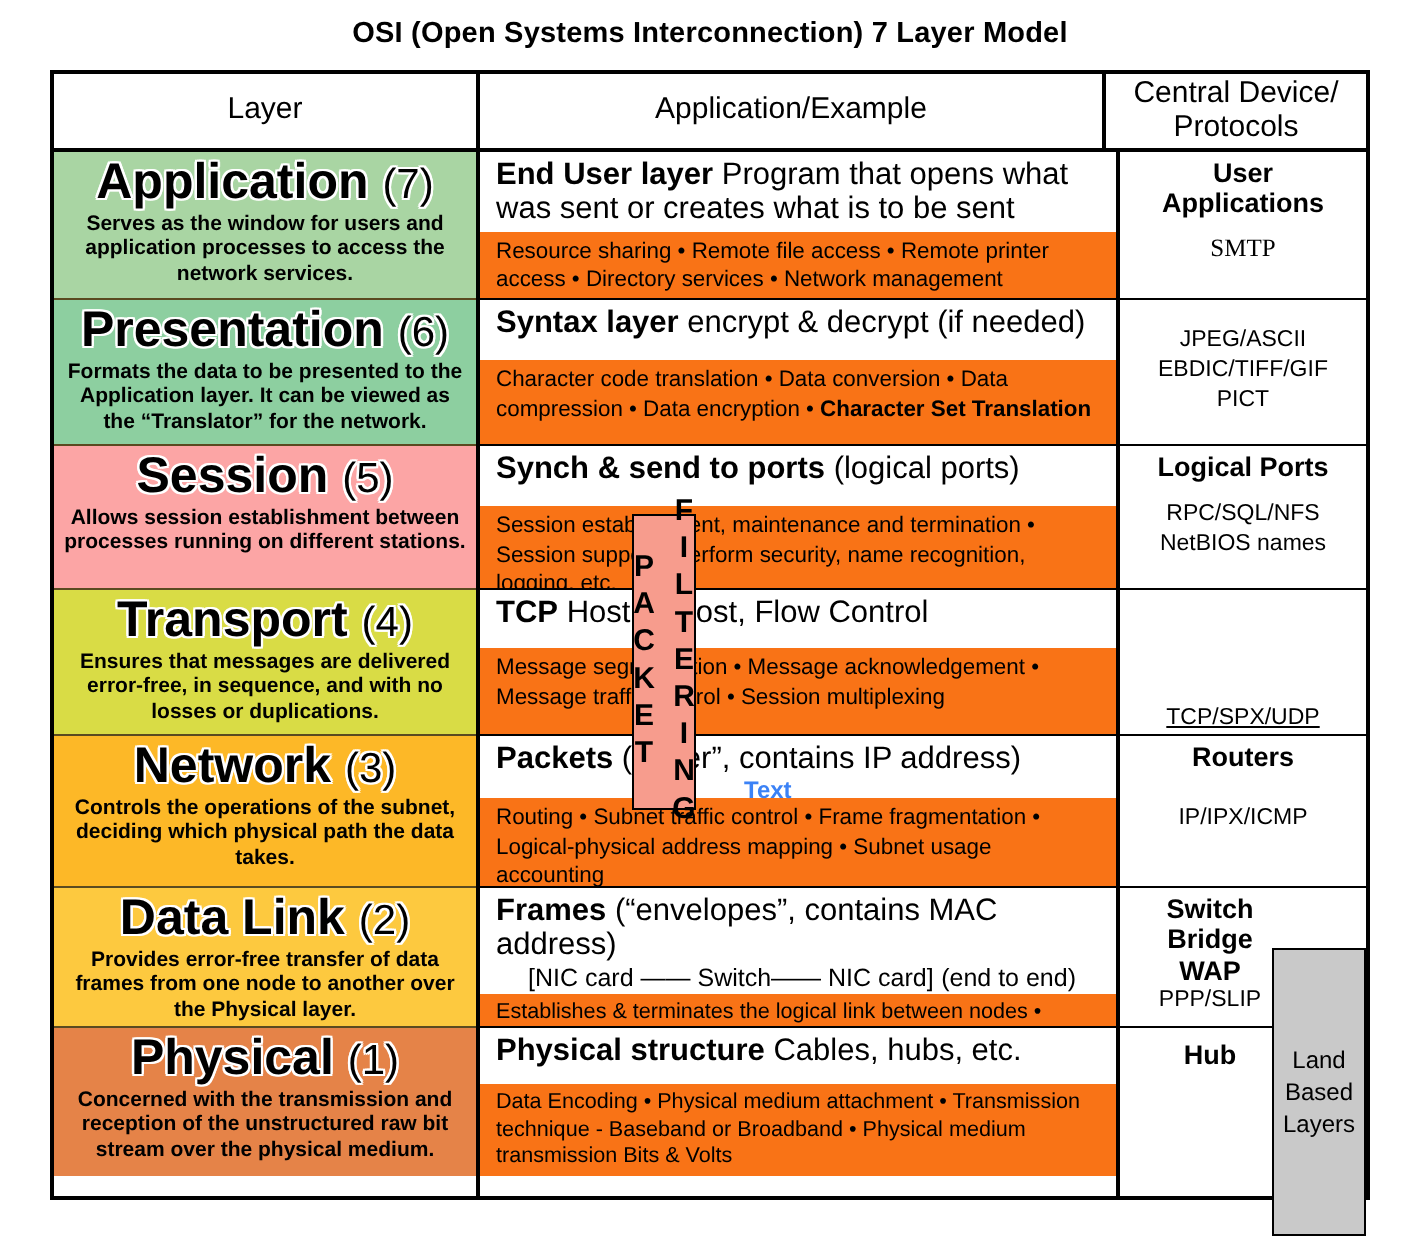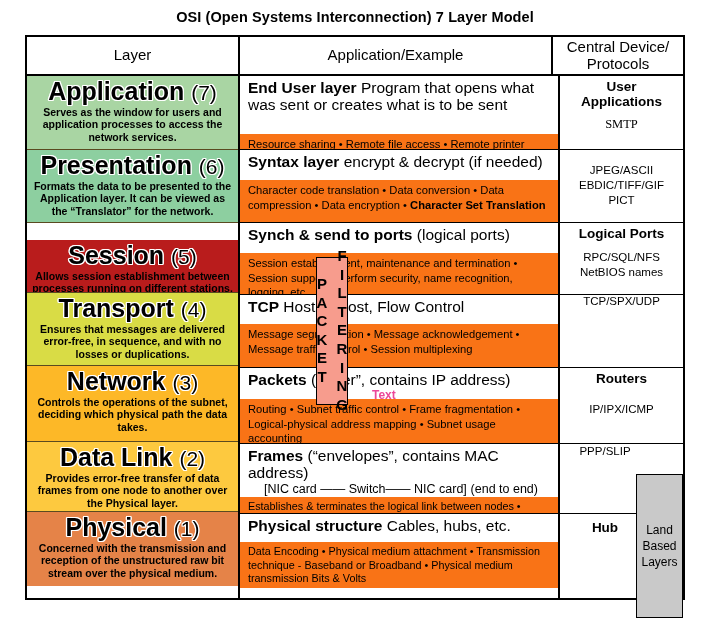--- a/index.html
+++ b/index.html
@@ -143,21 +143,21 @@
     box-sizing:border-box;
     display:flex;align-items:center;justify-content:center;
     text-align:center;
     font-size:12px;line-height:1.35;
   }
 
   
   .artifact{
     position:absolute;
     font-size:12px;font-weight:bold;
-    color:#ec4899;
+    color:#3b82f6;
   }
 </style>
 </head>
 <body>
 
 <div class="page">
 
   <div class="title">OSI (Open Systems Interconnection) 7 Layer Model</div>
 
   <div class="grid">
@@ -186,21 +186,21 @@
         </div>
 
         <div class="layer" style="height:73px;background:#8dcfa0;">
           <div class="lname">
             <span>Presentation</span>
             <span class="lnum">(6)</span>
           </div>
           <div class="ldesc">Formats the data to be presented to the Application layer. It can be viewed as the “Translator” for the network.</div>
         </div>
 
-        <div class="layer" style="height:53px;background:#b91c1c;margin-top:17px;">
+        <div class="layer" style="height:72px;background:#fca5a5;">
           <div class="lname">
             <span>Session</span>
             <span class="lnum">(5)</span>
           </div>
           <div class="ldesc">Allows session establishment between processes running on different stations.</div>
         </div>
 
         <div class="layer" style="height:73px;background:#d9dc45;">
           <div class="lname">
             <span>Transport</span>
@@ -229,21 +229,21 @@
           <div class="lname">
             <span>Physical</span>
             <span class="lnum">(1)</span>
           </div>
           <div class="ldesc">Concerned with the transmission and reception of the unstructured raw bit stream over the physical medium.</div>
         </div>
       </div>
 
       <div class="col-mid">
 
-        <div class="mid" style="height:74px;gap:18px;">
+        <div class="mid" style="height:74px;">
           <div class="headline">
             <b>End User layer</b>
             <span class="lite">Program that opens what was sent or creates what is to be sent</span>
           </div>
           <div class="details">Resource sharing • Remote file access • Remote printer access • Directory services • Network management</div>
         </div>
 
         <div class="mid" style="height:73px;">
           <div class="headline">
             <b>Syntax layer</b>
@@ -314,30 +314,35 @@
           <div class="dprot small" style="margin-top:1px;">EBDIC/TIFF/GIF</div>
           <div class="dprot small" style="margin-top:1px;">PICT</div>
         </div>
 
         <div class="dev" style="height:72px;">
           <div class="dtitle">Logical Ports</div>
           <div class="dprot small" style="margin-top:10px;">RPC/SQL/NFS</div>
           <div class="dprot small" style="margin-top:1px;">NetBIOS names</div>
         </div>
 
-        <div class="dev" style="height:73px;justify-content:flex-start;">
+        <div class="dev" style="height:73px;justify-content:flex-end;text-decoration:underline;">
           <div class="dprot small" style="margin-top:0;">TCP/SPX/UDP</div>
         </div>
 
         <div class="dev" style="height:76px;">
           <div class="dtitle">Routers</div>
           <div class="dprot small" style="margin-top:17px;">IP/IPX/ICMP</div>
         </div>
 
         <div class="dev" style="height:70px;align-items:flex-start;padding-left:6px;">
+          <div class="dtitle" style="width:78px;">
+            <div>Switch</div>
+            <div>Bridge</div>
+            <div>WAP</div>
+          </div>
           <div class="dprot small" style="margin-top:1px;width:78px;">PPP/SLIP</div>
         </div>
 
         <div class="dev" style="height:74px;align-items:flex-start;padding-left:6px;">
           <div class="dtitle" style="width:78px;margin-top:6px;">Hub</div>
         </div>
       </div>
 
       <div class="pf" style="left:289px;top:181px;width:32px;height:148px;">
         <span>PACKET</span>

